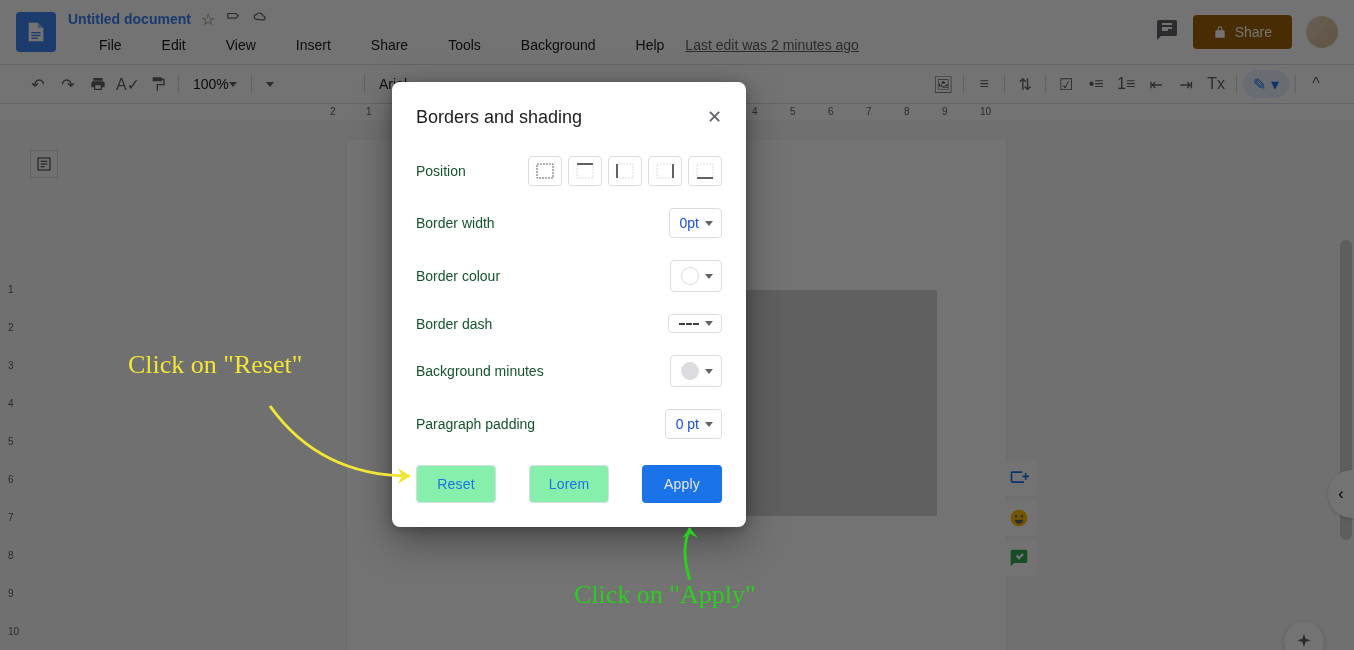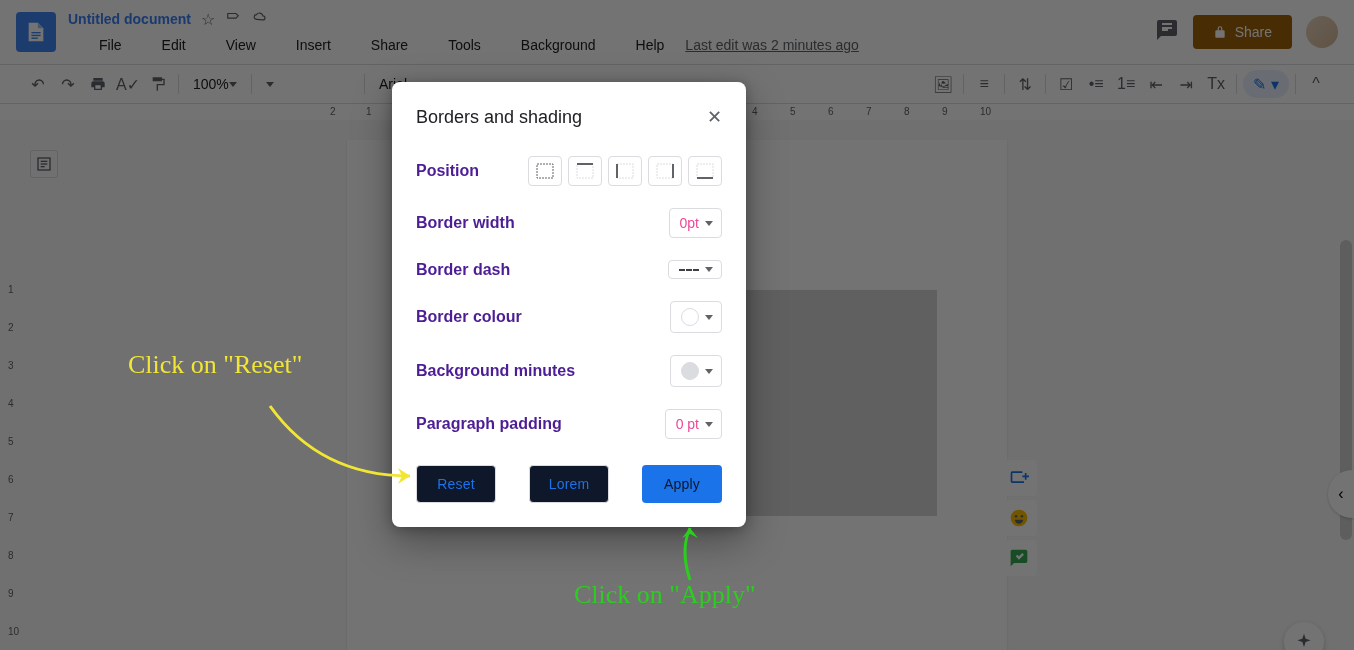--- a/index.html
+++ b/index.html
@@ -48,31 +48,31 @@
 .hide-panel { position: absolute; right: 0; top: 470px; width: 26px; height: 48px; background: #fff; border-radius: 24px 0 0 24px; box-shadow: 0 1px 3px rgba(0,0,0,0.2); display: flex; align-items: center; justify-content: center; cursor: pointer; }
 
 .scrollbar { position: absolute; right: 2px; top: 120px; width: 12px; height: 300px; background: #d0d0d0; border-radius: 6px; }
 
 
 .dialog { position: absolute; left: 392px; top: 82px; width: 354px; background: #fff; border-radius: 8px; box-shadow: 0 14px 38px rgba(0,0,0,0.35), 0 2px 12px rgba(0,0,0,0.25); z-index: 20; padding: 24px; }
 .dialog-header { display: flex; justify-content: space-between; align-items: center; margin-bottom: 28px; }
 .dialog-title { font-size: 18px; color: #202124; font-family: 'Google Sans', Arial; }
 .close-x { color: #5f6368; cursor: pointer; font-size: 18px; }
 .dialog-row { display: flex; align-items: center; justify-content: space-between; margin-bottom: 22px; }
-.dialog-label { font-size: 16px; font-weight: 700; color: #4c1d95; }
+.dialog-label { font-size: 14px; font-weight: 400; color: #14532d; }
 .pos-group { display: flex; gap: 6px; }
 .pos-btn { width: 34px; height: 30px; border: 1px solid #dadce0; border-radius: 4px; cursor: pointer; display: flex; align-items: center; justify-content: center; }
-.value-btn { border: 1px solid #dadce0; border-radius: 4px; padding: 6px 8px 6px 10px; font-size: 14px; color: #ec4899; display: flex; align-items: center; gap: 6px; cursor: pointer; min-width: 44px; justify-content: flex-end; }
+.value-btn { border: 1px solid #dadce0; border-radius: 4px; padding: 6px 8px 6px 10px; font-size: 14px; color: #1d4ed8; display: flex; align-items: center; gap: 6px; cursor: pointer; min-width: 44px; justify-content: flex-end; }
 .color-swatch { width: 18px; height: 18px; border-radius: 50%; border: 1px solid #dadce0; }
 .dash-swatch { width: 20px; height: 2px; border-top: 2px dashed #3c4043; }
 .arrow-d { border-left: 4px solid transparent; border-right: 4px solid transparent; border-top: 5px solid #5f6368; }
 .dialog-footer { display: flex; gap: 14px; margin-top: 26px; justify-content: space-between; }
 .btn { flex: 0 0 auto; min-width: 80px; padding: 10px 16px; border-radius: 4px; font-size: 14px; font-weight: 500; cursor: pointer; text-align: center; letter-spacing: 0.2px; }
-.btn-outline { border: 1px solid #dadce0; color: #1a73e8; background: #0f172a; }
-.btn-primary { border: none; background: #1a73e8; color: #0f172a; }
+.btn-outline { border: 1px solid #dadce0; color: #1a73e8; background: #86efac; }
+.btn-primary { border: none; background: #1a73e8; color: #e5e5e5; }
 
 
 .anno { position: absolute; z-index: 30; font-family: 'Comic Sans MS', 'Segoe Script', cursive; font-size: 26px; font-weight: 500; line-height: 1.15; pointer-events: none; }
 .anno.yellow { color: #f2e635; }
 .anno.green { color: #2bce1f; }
 svg.arrow { position: absolute; z-index: 30; pointer-events: none; }
 </style>
 </head>
 <body>
 
@@ -286,30 +286,30 @@
     </div>
   </div>
   <div class="dialog-row">
     <span class="dialog-label">Border width</span>
     <div class="value-btn">
         <span>0pt</span>
         <span class="arrow-d"></span>
       </div>
   </div>
   <div class="dialog-row">
+    <span class="dialog-label">Border colour</span>
+    <div class="value-btn">
+        <span class="color-swatch"></span>
+        <span class="arrow-d"></span>
+      </div>
+  </div>
+  <div class="dialog-row">
     <span class="dialog-label">Border dash</span>
     <div class="value-btn">
         <span class="dash-swatch"></span>
-        <span class="arrow-d"></span>
-      </div>
-  </div>
-  <div class="dialog-row">
-    <span class="dialog-label">Border colour</span>
-    <div class="value-btn">
-        <span class="color-swatch"></span>
         <span class="arrow-d"></span>
       </div>
   </div>
   <div class="dialog-row">
     <span class="dialog-label">Background minutes</span>
     <div class="value-btn">
         <span class="color-swatch" style="background:#dadce0"></span>
         <span class="arrow-d"></span>
       </div>
   </div>

